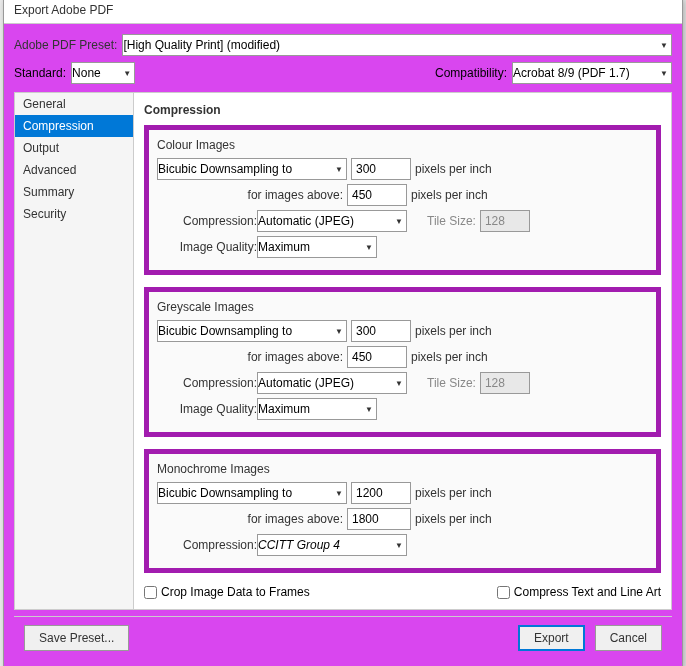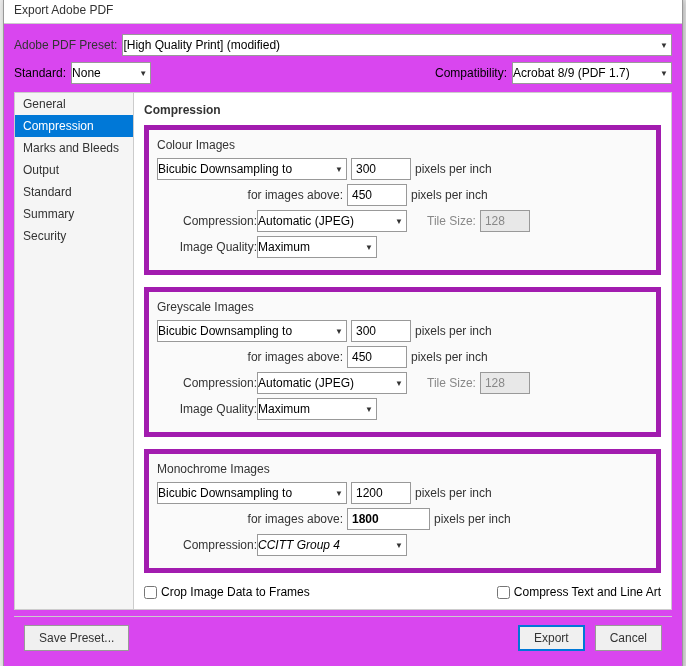--- a/index.html
+++ b/index.html
@@ -190,40 +190,39 @@
       <div class="select-wrapper" style="flex:1;">
         <select style="width:100%;">
           <option>[High Quality Print] (modified)</option>
         </select>
       </div>
     </div>
 
     <div class="standard-row">
       <span class="standard-label">Standard:</span>
       <div class="select-wrapper">
-        <select style="width:80px;">
+        <select style="width:64px;">
           <option>None</option>
         </select>
       </div>
       <span class="compat-label">Compatibility:</span>
       <div class="select-wrapper">
         <select style="width:160px;">
           <option>Acrobat 8/9 (PDF 1.7)</option>
         </select>
       </div>
     </div>
 
     <div class="main-area">
 
       <div class="sidebar">
         <div class="sidebar-item">General</div>
         <div class="sidebar-item active">Compression</div>
-        <div class="sidebar-item">Marks and Bleeds</div>
         <div class="sidebar-item">Output</div>
-        <div class="sidebar-item">Standard</div>
+        <div class="sidebar-item">Advanced</div>
         <div class="sidebar-item">Summary</div>
         <div class="sidebar-item">Security</div>
       </div>
 
       <div class="content-area">
         <div class="section-title">Compression</div>
 
         <div class="image-group">
           <div class="image-group-title">Colour Images</div>
 
@@ -312,21 +311,21 @@
               <select style="width:190px;">
                 <option>Bicubic Downsampling to</option>
               </select>
             </div>
             <input class="text-input" style="width: 60px; margin-left: 4px;" type="text" value="1200">
             <span class="pixels-label">pixels per inch</span>
           </div>
 
           <div class="form-row">
             <span class="form-label" style="min-width:190px; text-align:right; padding-right:4px;">for images above:</span>
-            <input class="text-input" style="width: 83px; font-weight: bold;" type="text" value="1800">
+            <input class="text-input" style="width: 64px;" type="text" value="1800">
             <span class="pixels-label">pixels per inch</span>
           </div>
 
           <div class="form-row">
             <span class="form-label" style="min-width:100px;">Compression:</span>
             <div class="select-wrapper">
               <select style="width:150px;font-style:italic;">
                 <option>CCITT Group 4</option>
               </select>
             </div>

